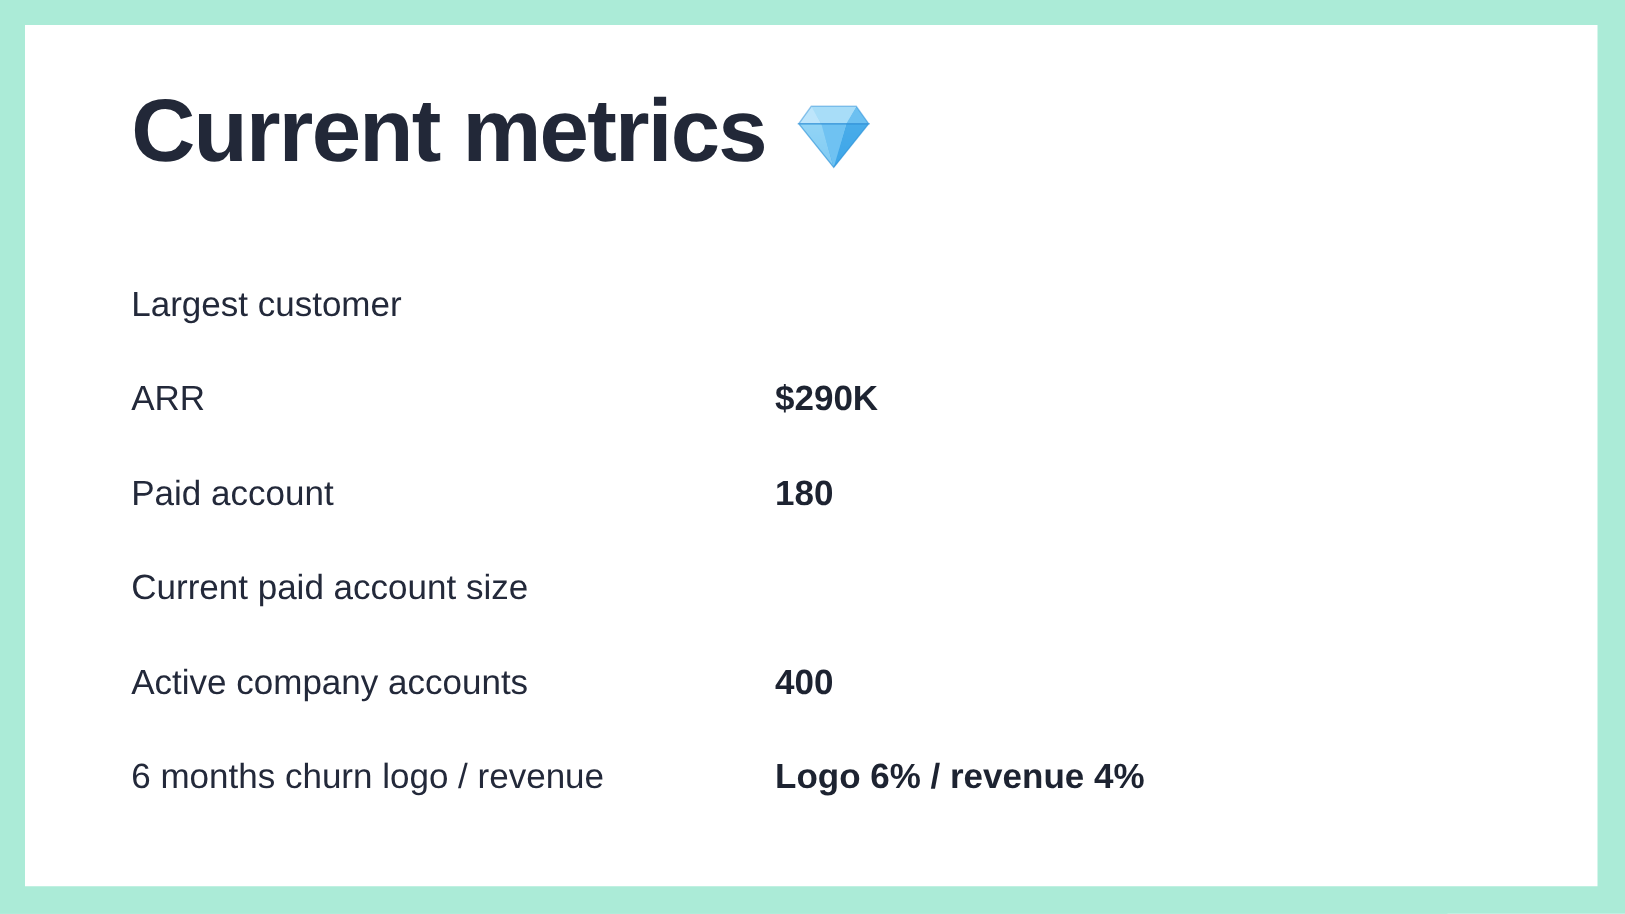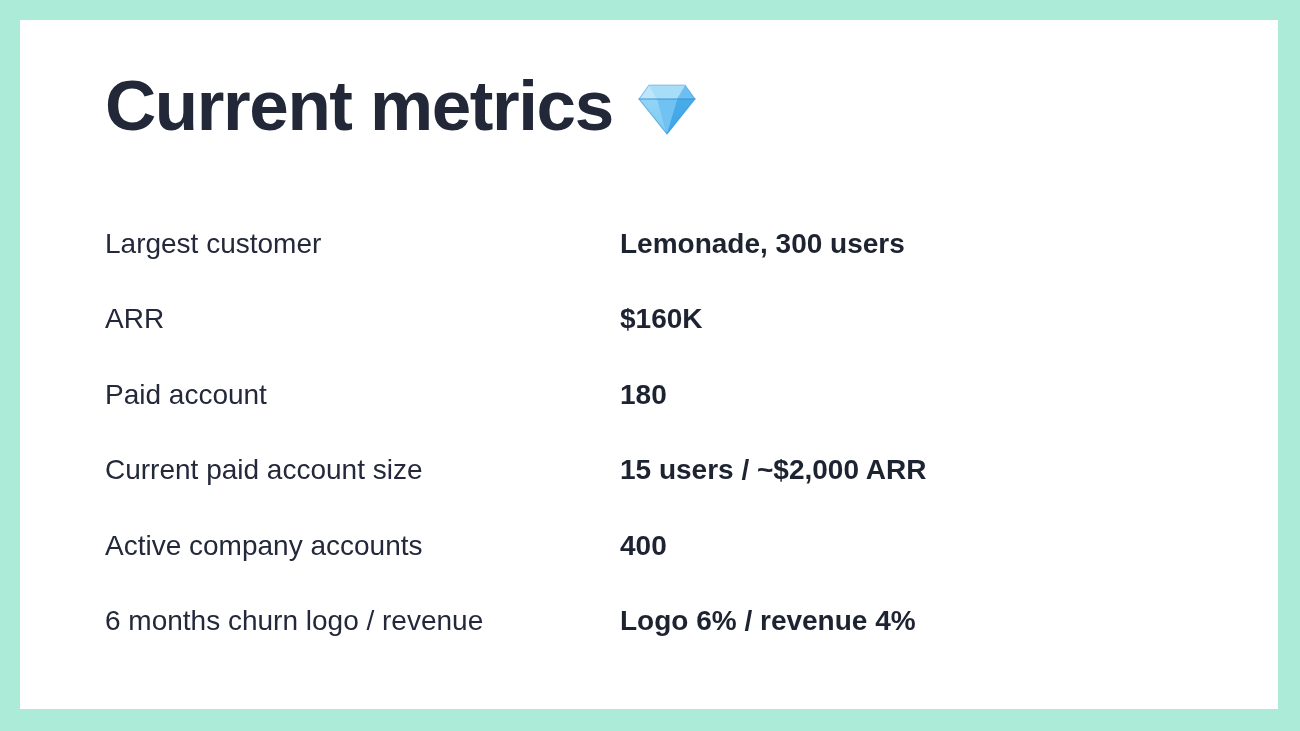--- a/index.html
+++ b/index.html
@@ -125,36 +125,34 @@
           <polygon points="4,23 60,23 32,58" fill="none" stroke="#2E8FD6" stroke-width="1.1" opacity="0.55"></polygon>
           <polygon points="4,23 14,9 50,9 60,23" fill="none" stroke="#2E8FD6" stroke-width="1.1" opacity="0.45"></polygon>
         </svg>
       </span>
     </div>
 
     <div class="metrics-table">
 
       <div class="metric-row">
         <div class="metric-label">Largest customer</div>
-        <div class="metric-value">Lemonade, 300 users</div>
       </div>
 
       <div class="metric-row">
         <div class="metric-label">ARR</div>
-        <div class="metric-value">$160K</div>
+        <div class="metric-value">$290K</div>
       </div>
 
       <div class="metric-row">
         <div class="metric-label">Paid account</div>
         <div class="metric-value">180</div>
       </div>
 
       <div class="metric-row">
         <div class="metric-label">Current paid account size</div>
-        <div class="metric-value">15 users / ~$2,000 ARR</div>
       </div>
 
       <div class="metric-row">
         <div class="metric-label">Active company accounts</div>
         <div class="metric-value">400</div>
       </div>
 
       <div class="metric-row">
         <div class="metric-label">6 months churn logo / revenue</div>
         <div class="metric-value">Logo 6% / revenue 4%</div>

